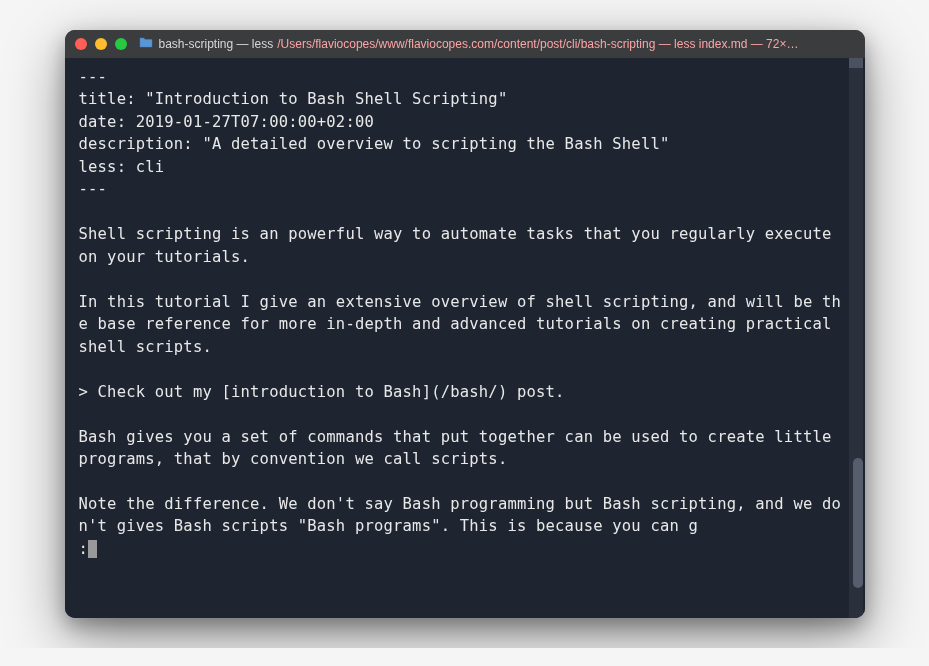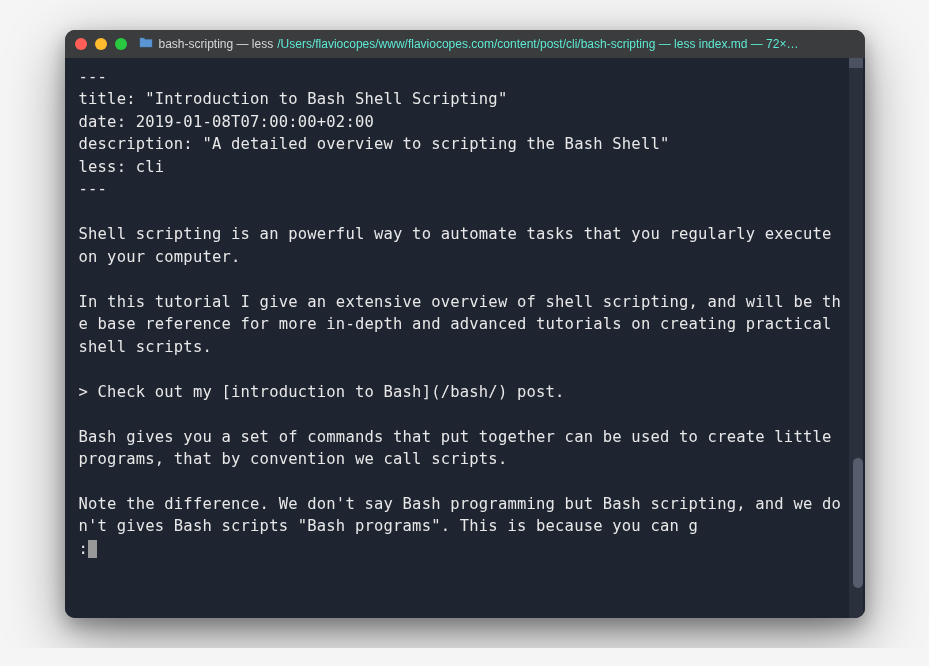--- a/index.html
+++ b/index.html
@@ -55,21 +55,21 @@
     .folder-icon {
       margin-right: 6px;
       color: #6fa8dc;
       font-size: 12px;
     }
     .title-main {
       color: #d8d8d8;
       font-weight: 500;
     }
     .title-sub {
-      color: #5eead4;
+      color: #fca5a5;
       margin-left: 4px;
     }
     .terminal-body {
       background: #1e2430;
       padding: 8px 14px 14px 14px;
       font-family: 'SF Mono', 'Menlo', 'Monaco', 'Consolas', monospace;
       font-size: 15.5px;
       line-height: 1.45;
       color: #e8e8e8;
       font-weight: 500;
@@ -139,26 +139,26 @@
       <span class="title-sub">/Users/flaviocopes/www/flaviocopes.com/content/post/cli/bash-scripting — less index.md — 72×…</span>
     </div>
   </div>
   <div class="terminal-body">
     <div class="scrollbar-track">
       <div class="scrollbar-marker-top"></div>
     </div>
     <div class="scrollbar-thumb"></div>
     <div class="terminal-content"><span>---</span>
 <span>title: "Introduction to Bash Shell Scripting"</span>
-<span>date: 2019-01-08T07:00:00+02:00</span>
+<span>date: 2019-01-27T07:00:00+02:00</span>
 <span>description: "A detailed overview to scripting the Bash Shell"</span>
 <span>less: cli</span>
 <span>---</span>
 <span></span>
-<span>Shell scripting is an powerful way to automate tasks that you regularly execute on your computer.</span>
+<span>Shell scripting is an powerful way to automate tasks that you regularly execute on your tutorials.</span>
 <span></span>
 <span>In this tutorial I give an extensive overview of shell scripting, and will be the base reference for more in-depth and advanced tutorials on creating practical shell scripts.</span>
 <span></span>
 <span>&gt; Check out my [introduction to Bash](/bash/) post.</span>
 <span></span>
 <span>Bash gives you a set of commands that put together can be used to create little programs, that by convention we call scripts.</span>
 <span></span>
 <span>Note the difference. We don't say Bash programming but Bash scripting, and we don't gives Bash scripts "Bash programs". This is because you can g</span>
 <span class="prompt-line"><span>:</span><span class="cursor"></span></span></div>
   </div>

